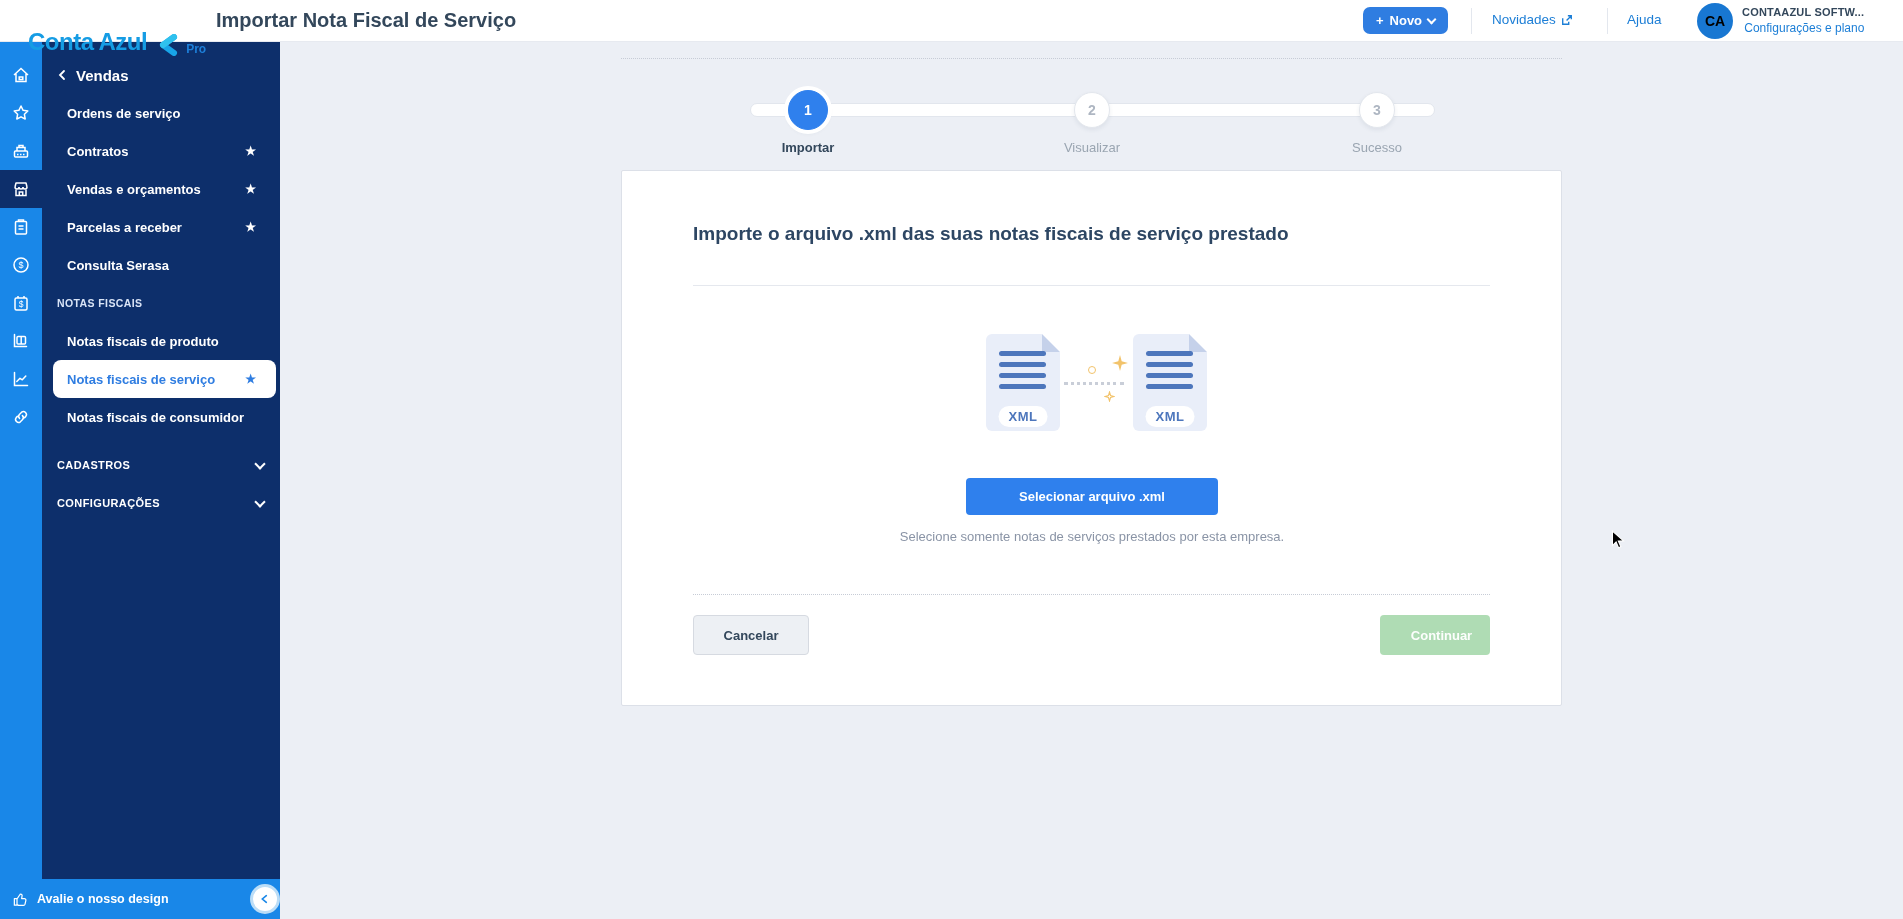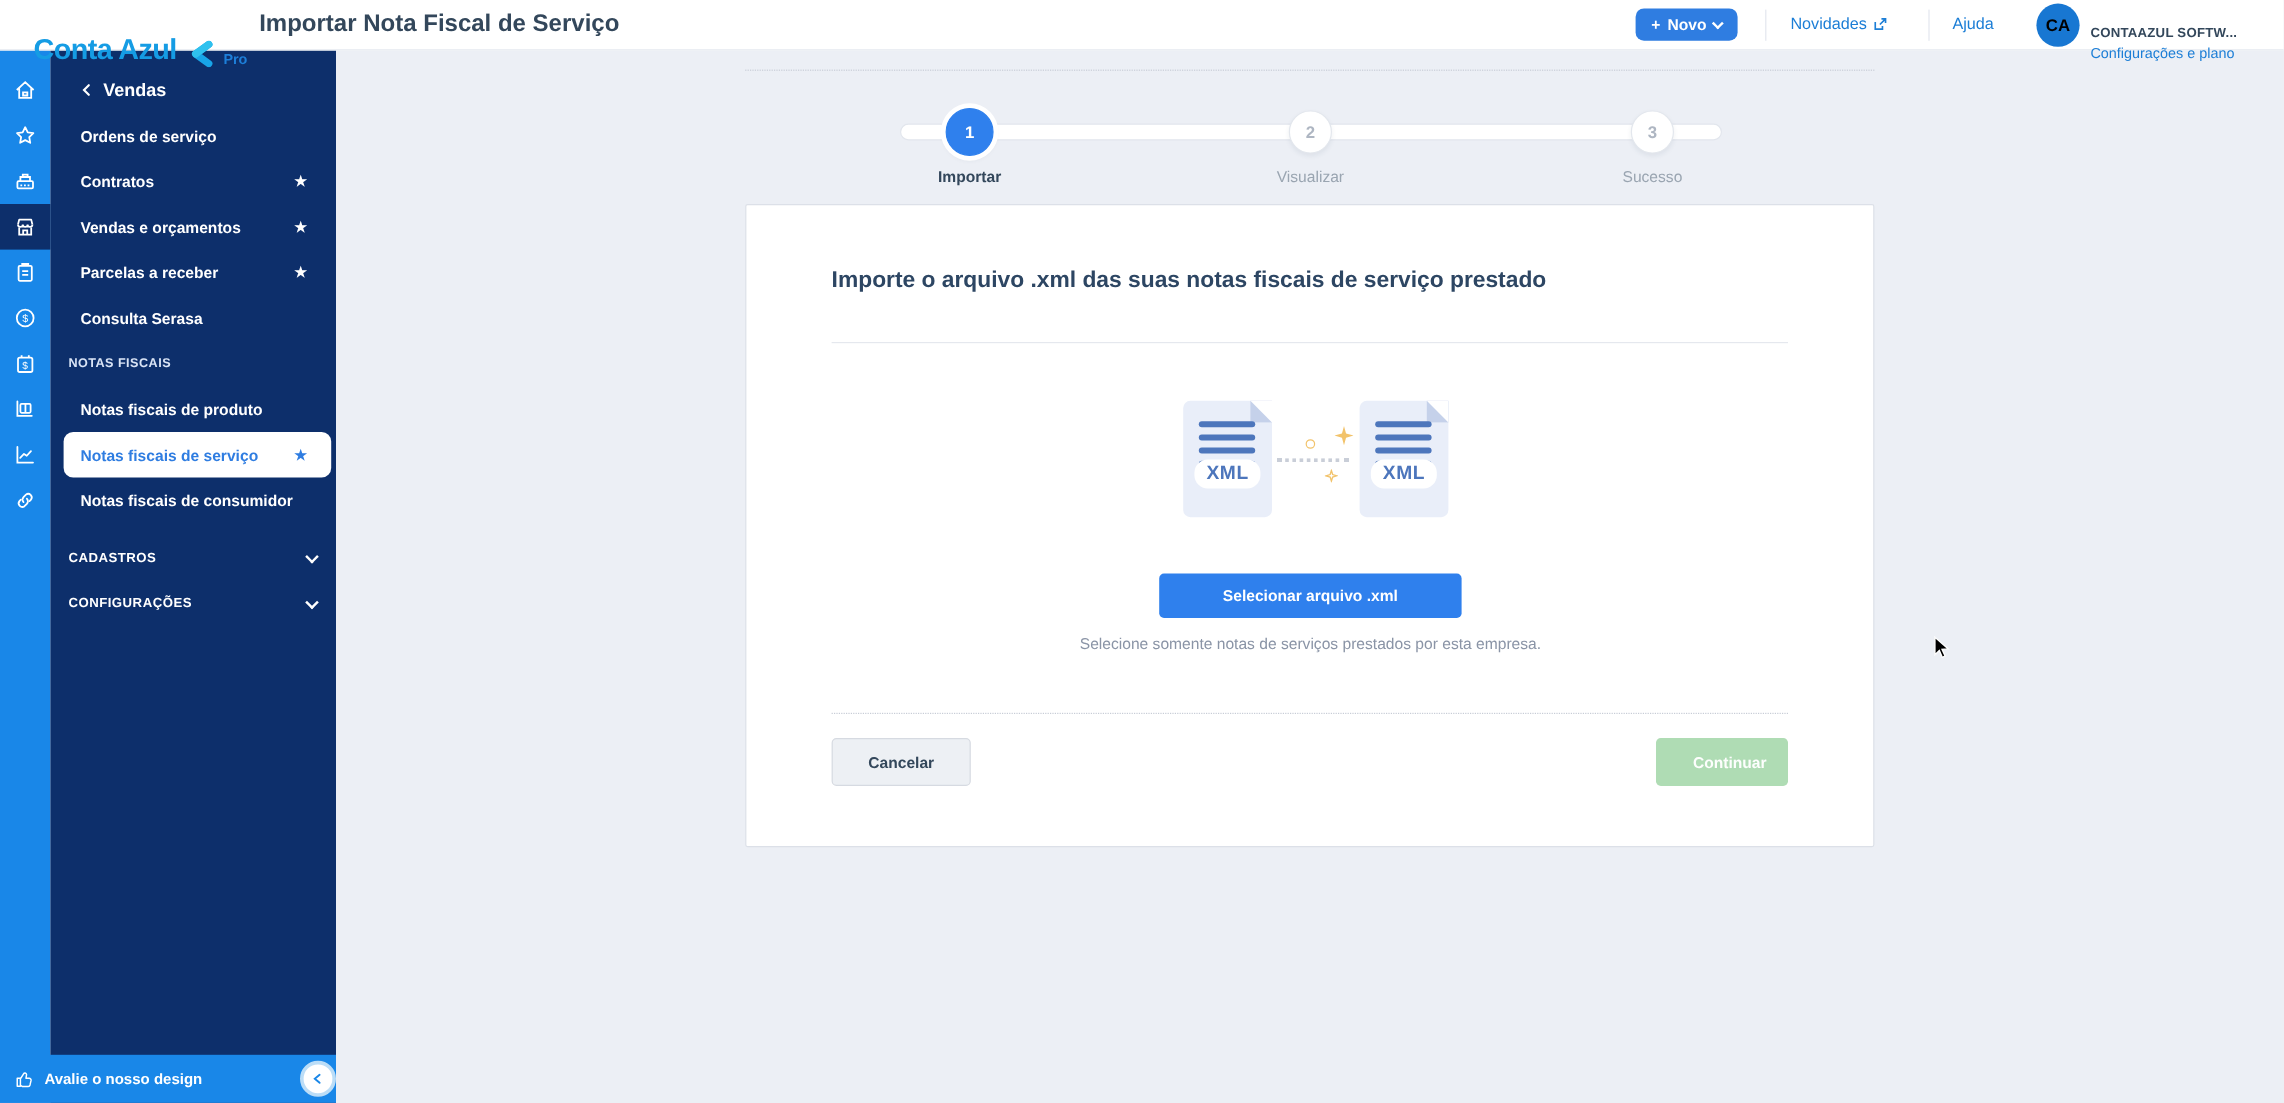--- a/index.html
+++ b/index.html
@@ -20,34 +20,34 @@
   .btn-novo { position:absolute; left:1363px; top:7px; width:85px; height:27px; background:#2F7DE1;
               border:none; border-radius:7px; color:#fff; font-weight:bold; font-size:13px;
               display:flex; align-items:center; justify-content:center; gap:6px; cursor:pointer; }
   .hdr-sep { position:absolute; top:8px; width:1px; height:26px; background:#E3E7EE; }
   .hdr-link { position:absolute; top:12px; font-size:13.5px; color:#1C7ED6; cursor:pointer;
               display:flex; align-items:center; gap:5px; background:none; border:none;
               font-family:"Liberation Sans", sans-serif; }
   .avatar { position:absolute; left:1697px; top:3px; width:36px; height:36px; border-radius:50%;
             background:#1877D2; color:#000000; font-size:14px; font-weight:bold;
             display:flex; align-items:center; justify-content:center; cursor:pointer; }
-  .account-txt { position:absolute; left:1742px; top:20px; line-height:16px; }
+  .account-txt { position:absolute; left:1742px; top:4px; line-height:16px;text-align:right; }
   .account-txt .company { font-size:11px; font-weight:bold; color:#33475B; letter-spacing:.2px; }
   .account-txt .settings { font-size:12px; color:#1C7ED6; cursor:pointer; }
   .chev-down { width:7px; height:7px; border-right:2px solid currentColor; border-bottom:2px solid currentColor;
                transform:rotate(45deg); margin-top:-3px; display:inline-block; }
   
   .rail { position:absolute; left:0; top:42px; width:42px; height:877px; background:#1987E8; z-index:10; }
   .rail-item { width:42px; height:38px; display:flex; align-items:center; justify-content:center; cursor:pointer; }
   .rail-item.first { margin-top:14px; }
   .rail-item.selected { background:#0D2F6B; }
   
   .sidebar { position:absolute; left:42px; top:42px; width:238px; height:877px; background:#0D2F6B; z-index:10;
              color:#fff; }
-  .sb-head { height:38px; margin-top:14px; display:flex; align-items:center; padding-left:24px; gap:8px; cursor:pointer; }
+  .sb-head { height:38px; margin-top:14px; display:flex; align-items:center; padding-left:14px; gap:8px; cursor:pointer; }
   .sb-head .t { font-size:15px; font-weight:bold; }
   .sb-item { height:38px; display:flex; align-items:center; padding-left:25px; padding-right:14px;
              font-size:13px; font-weight:600; cursor:pointer; position:relative; }
   .sb-item .star { position:absolute; right:24px; font-size:12px; color:#fff; }
   .sb-item.selected { background:#fff; color:#2F7DE1; border-radius:8px; margin-left:11px; margin-right:4px;
                       padding-left:14px; }
   .sb-item.selected .star { color:#2F7DE1; right:20px; }
   .sb-section { height:38px; display:flex; align-items:center; padding-left:15px; font-size:10.5px;
                 font-weight:600; letter-spacing:.4px; color:#D9E4F6; }
   .sb-collapsible { height:38px; display:flex; align-items:center; justify-content:space-between;
@@ -81,22 +81,22 @@
   .card { position:absolute; left:341px; top:128px; width:941px; height:536px; background:#fff;
           border:1px solid #DCE0E8; border-radius:2px; }
   .card-title { position:absolute; left:71px; top:52px; font-size:19px; font-weight:bold; color:#2D4663; }
   .card-desc { position:absolute; left:71px; top:84px; font-size:13.5px; color:#5B6B7C; }
   .card-divider { position:absolute; left:71px; top:114px; width:797px; border-top:1px solid #E5E8EE; }
   .doc { position:absolute; top:163px; width:74px; height:97px; background:#E9EEF9; border-radius:6px;
          border-top-right-radius:0; }
   .doc .fold { position:absolute; top:0; right:0; width:0; height:0; border-style:solid;
                border-width:0 18px 18px 0; border-color:#fff #fff #C5D1EA #C5D1EA; }
   .doc .line { position:absolute; left:13px; width:47px; height:5px; border-radius:3px; background:#4D76BC; }
-  .doc .pill { position:absolute; left:50%; transform:translateX(-50%); bottom:24px; background:#fff;
-               color:#4D76BC; font-size:16px; font-weight:bold; letter-spacing:.5px;
+  .doc .pill { position:absolute; left:50%; transform:translateX(-50%); bottom:4px; background:#fff;
+               color:#4D76BC; font-size:13px; font-weight:bold; letter-spacing:.5px;
                padding:3px 10px; border-radius:11px; }
   .dots { position:absolute; left:442px; top:211px; width:60px; border-top:3px dotted #C9CED8; }
   .sparkle { position:absolute; }
   .sparkle-ring { position:absolute; left:466px; top:195px; width:8px; height:8px; border:1.5px solid #F2C36B;
                   border-radius:50%; }
   .select-btn { position:absolute; left:344px; top:307px; width:252px; height:37px; background:#2F80ED;
                 border:none; border-radius:4px; color:#fff; font-size:13px; font-weight:bold; cursor:pointer;
                 font-family:"Liberation Sans", sans-serif; }
   .helper { position:absolute; left:260px; top:356px; width:420px; text-align:center; font-size:13px;
             color:#8A94A6; line-height:20px; }

